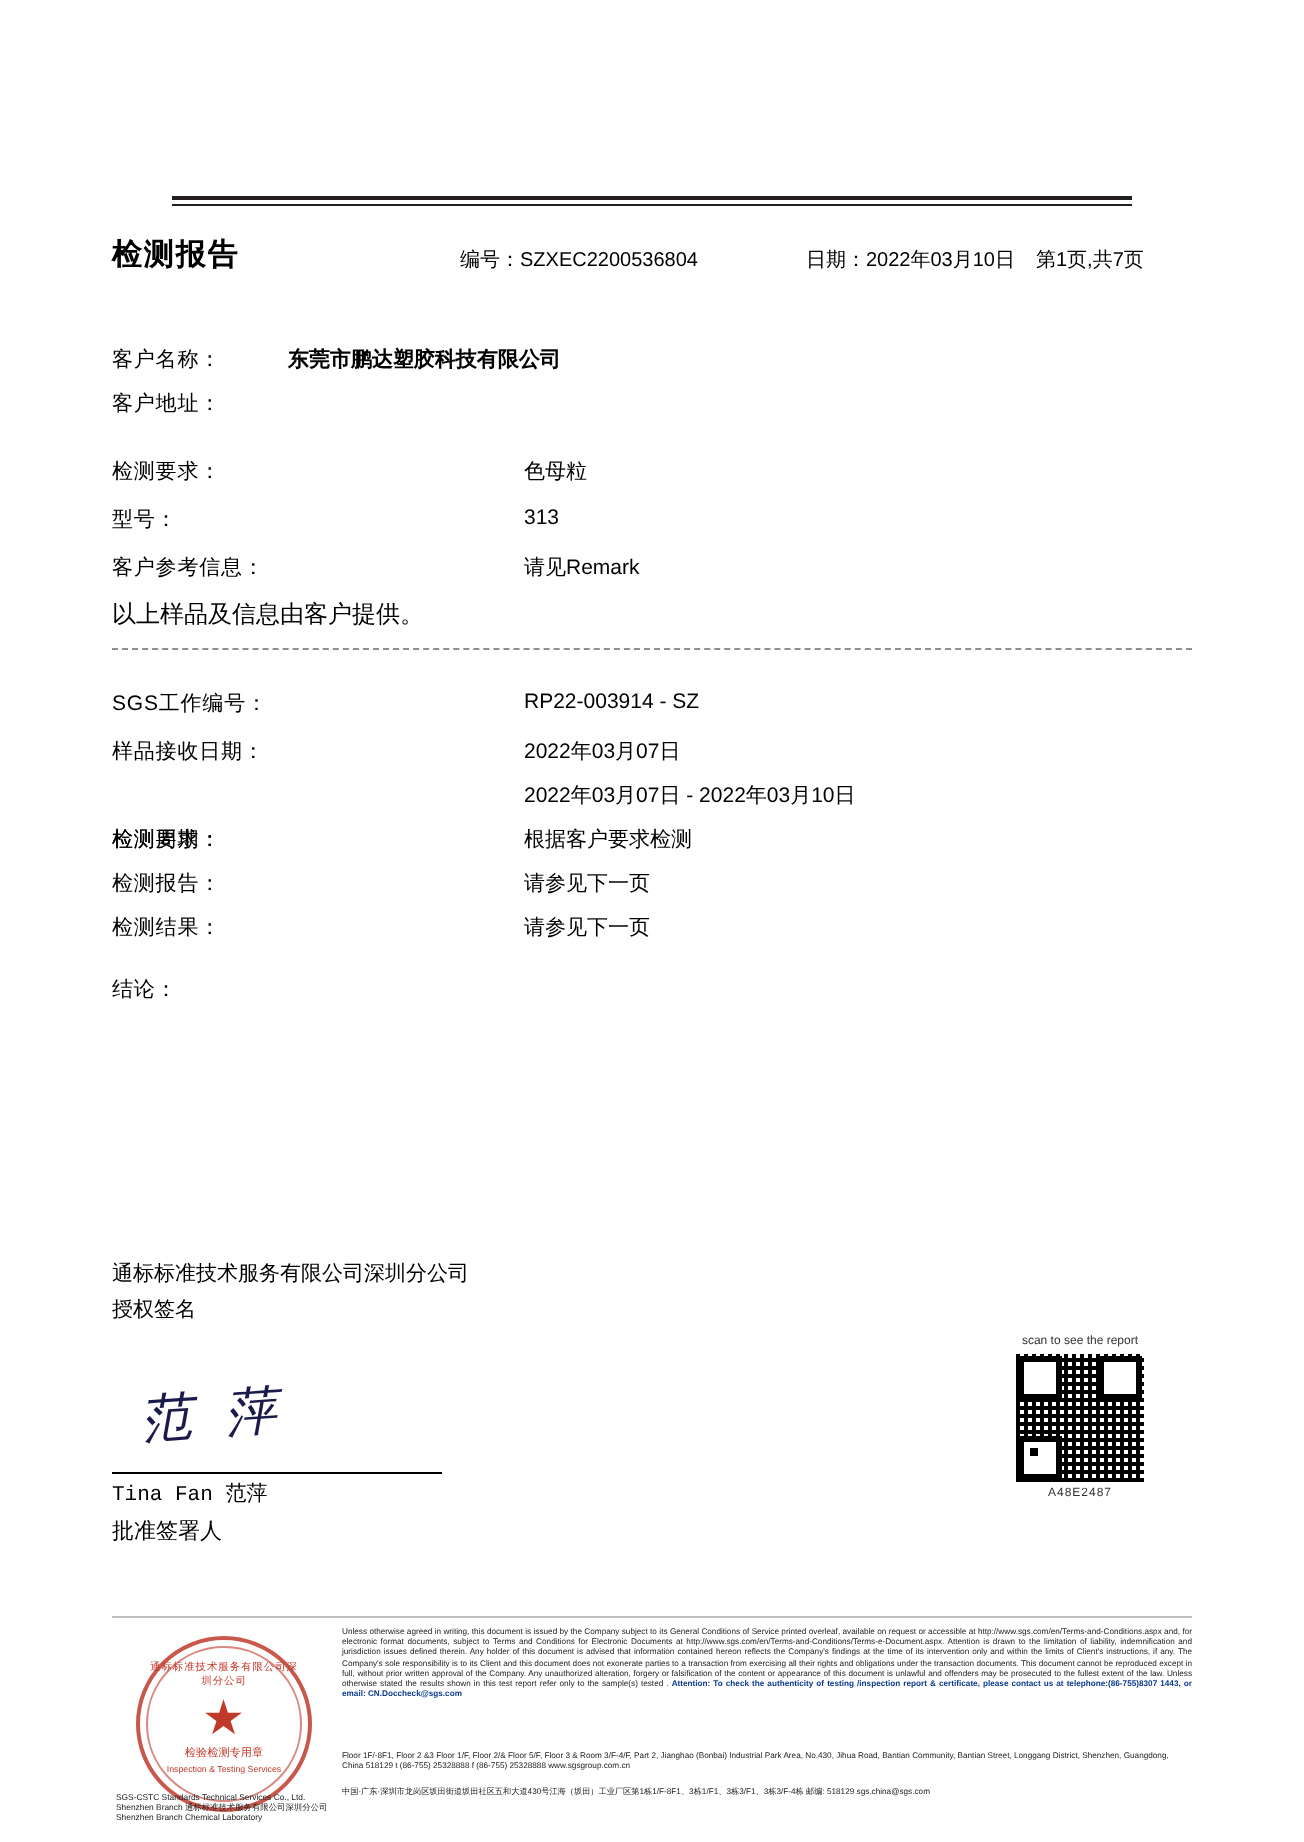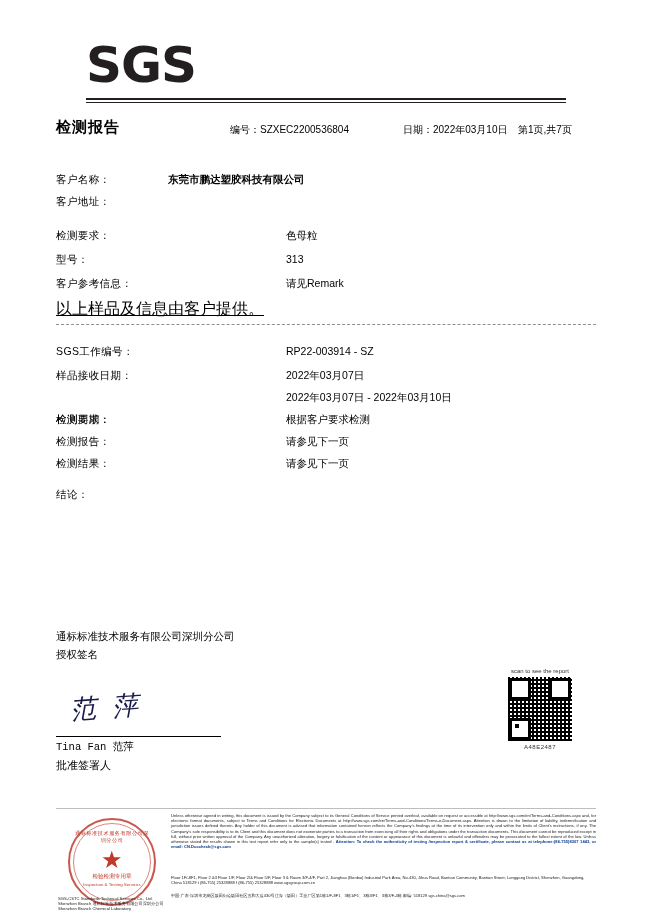--- a/index.html
+++ b/index.html
@@ -85,27 +85,25 @@
   
   .field-label {
     position: absolute;
     left: 8px;
     font-size: 10.5px;
     letter-spacing: 0.4px;
   }
   .field-value {
     position: absolute;
     font-size: 10.5px;
-    margin-left: 24px;
   }
   .note {
     position: absolute;
     left: 8px;
-    font-size: 16px;
-    text-decoration: underline;
+    font-size: 12px;
   }
   .dash-rule {
     position: absolute;
     left: 8px;
     width: 540px;
     border-top: 1px dashed #8f8f8f;
     height: 0;
   }
   .conclusion-text {
     position: absolute;
@@ -315,21 +313,20 @@
     line-height: 5px;
     color: #222;
   }
 </style>
 </head>
 <body>
 
 <div class="page">
   <div class="sheet">
 
-    <div class="logo">SGS</div>
     <div class="logo-rule"></div>
     <div class="logo-rule2"></div>
 
     <div class="title">检测报告</div>
     <div class="hdr-no">
       <span>编号：</span><span>SZXEC2200536804</span>
     </div>
     <div class="hdr-date">
       <span>日期：</span><span>2022年03月10日</span>
     </div>

